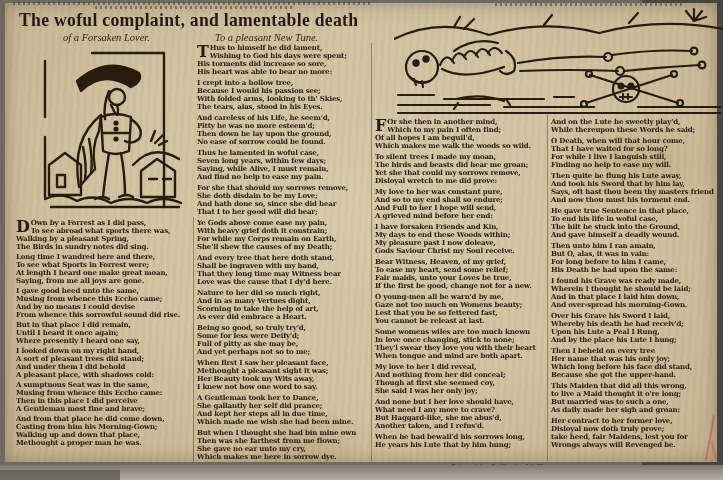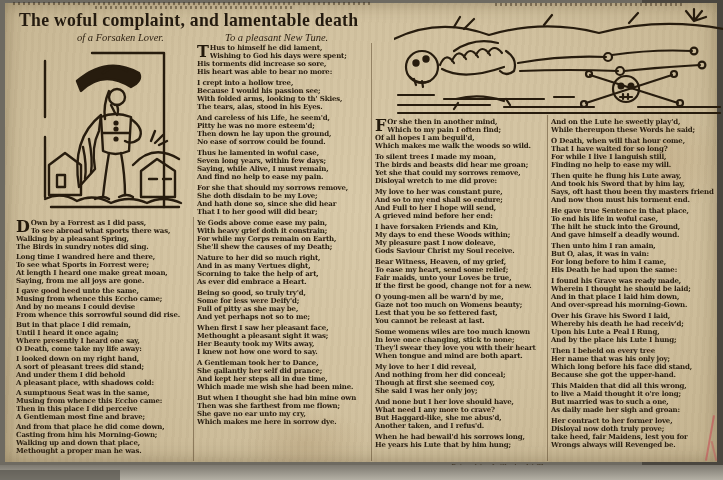--- a/index.html
+++ b/index.html
@@ -19,22 +19,22 @@
   .corner-dark{position:absolute;left:0;bottom:0;width:120px;height:10px;background:#55524b;opacity:.7;}
 
   .frag{position:absolute;height:3px;opacity:.55;
         background:repeating-linear-gradient(90deg, rgba(45,32,16,.8) 0 2px, transparent 2px 5px);}
 
   .title{position:absolute;left:14px;top:6px;width:370px;white-space:nowrap;
          font-family:"Liberation Serif", serif;font-weight:700;font-size:19px;color:#241b10;
          transform:scaleX(.93);transform-origin:left top;letter-spacing:.3px;}
   .subtitle{position:absolute;top:29px;font-style:italic;font-size:10.5px;color:#2e2213;
          font-family:"Liberation Serif", serif;}
-  .sub-left{left:72px;}
-  .sub-right{left:220px;}
+  .sub-left{left:58px;}
+  .sub-right{left:210px;}
 
   .woodcut{position:absolute;}
   .wc-left{left:32px;top:44px;}
   .wc-right{left:389px;top:4px;}
   svg .ink{stroke:#271c0e;fill:none;stroke-linecap:round;stroke-linejoin:round;}
 
   .col{position:absolute;color:#2b2012;font-size:7px;font-weight:700;letter-spacing:-.15px;}
   .col .line{display:block;line-height:8px;white-space:nowrap;overflow:hidden;}
   .stanza{margin:0 0 3px 0;}
   .col1{left:11px;top:216px;width:176px;}
@@ -155,21 +155,20 @@
         <p class="stanza">
           <span class="line">I gave good heed unto the same,</span>
           <span class="line">Musing from whence this Eccho came;</span>
           <span class="line">And by no means I could devise</span>
           <span class="line">From whence this sorrowful sound did rise.</span>
         </p>
         <p class="stanza">
           <span class="line">But in that place I did remain,</span>
           <span class="line">Until I heard it once again;</span>
           <span class="line">Where presently I heard one say,</span>
-          <span class="line">O Death, come take my life away:</span>
         </p>
         <p class="stanza">
           <span class="line">I looked down on my right hand,</span>
           <span class="line">A sort of pleasant trees did stand;</span>
           <span class="line">And under them I did behold</span>
           <span class="line">A pleasant place, with shadows cold:</span>
         </p>
         <p class="stanza">
           <span class="line">A sumptuous Seat was in the same,</span>
           <span class="line">Musing from whence this Eccho came:</span>
@@ -215,20 +214,26 @@
           <span class="line">And hath done so, since she did hear</span>
           <span class="line">That I to her good will did bear;</span>
         </p>
         <p class="stanza">
           <span class="line">Ye Gods above come ease my pain,</span>
           <span class="line">With heavy grief doth it constrain;</span>
           <span class="line">For while my Corps remain on Earth,</span>
           <span class="line">She'll shew the causes of my Death;</span>
         </p>
         <p class="stanza">
+          <span class="line">And every tree that here doth stand,</span>
+          <span class="line">Shall be ingraven with my hand,</span>
+          <span class="line">That they long time may Witness bear</span>
+          <span class="line">Love was the cause that I dy'd here.</span>
+        </p>
+        <p class="stanza">
           <span class="line">Nature to her did so much right,</span>
           <span class="line">And in as many Vertues dight,</span>
           <span class="line">Scorning to take the help of art,</span>
           <span class="line">As ever did embrace a Heart.</span>
         </p>
         <p class="stanza">
           <span class="line">Being so good, so truly try'd,</span>
           <span class="line">Some for less were Deify'd;</span>
           <span class="line">Full of pitty as she may be,</span>
           <span class="line">And yet perhaps not so to me;</span>

